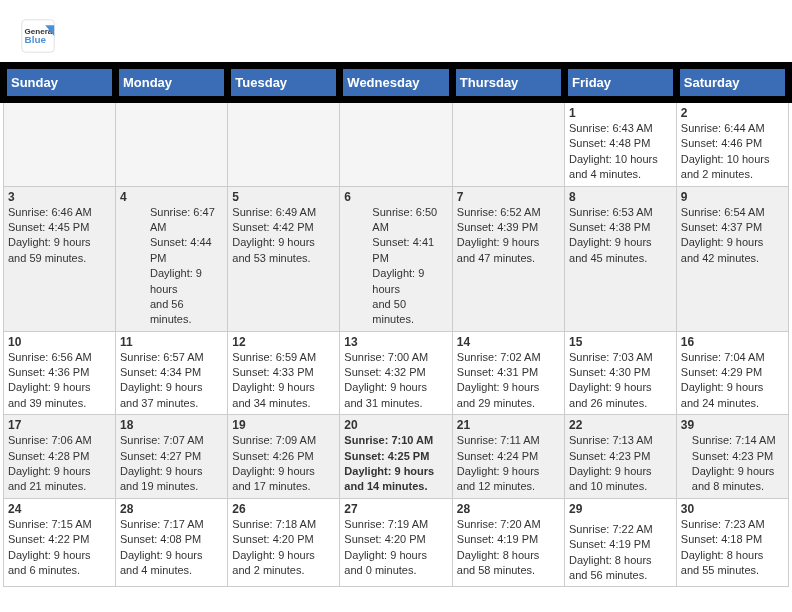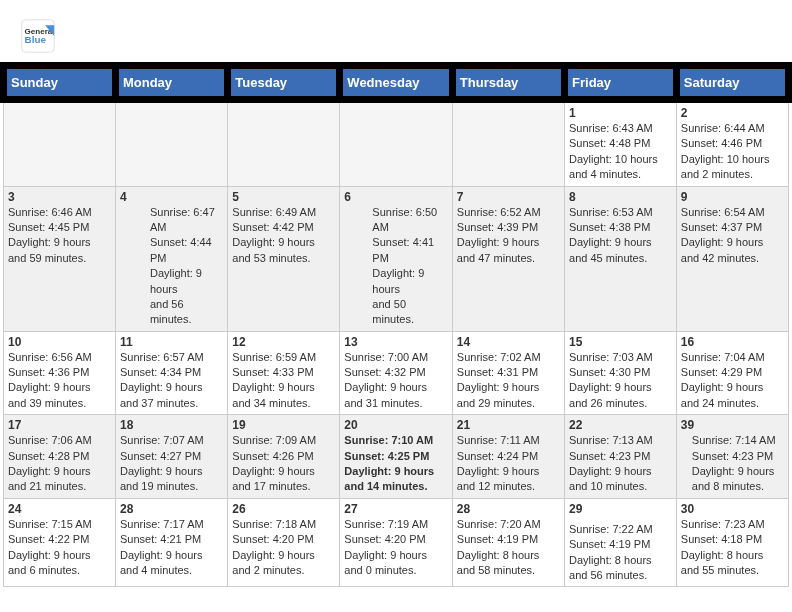--- a/index.html
+++ b/index.html
@@ -289,21 +289,21 @@
         <td>
           <span class="day-number">24</span>
           <div class="day-info" style="white-space: pre-line;">Sunrise: 7:15 AM
 Sunset: 4:22 PM
 Daylight: 9 hours
 and 6 minutes.</div>
         </td>
         <td>
           <span class="day-number">28</span>
           <div class="day-info" style="white-space: pre-line;">Sunrise: 7:17 AM
-Sunset: 4:21 PM
+Sunset: 4:08 PM
 Daylight: 9 hours
 and 4 minutes.</div>
         </td>
         <td>
           <span class="day-number">26</span>
           <div class="day-info" style="white-space: pre-line;">Sunrise: 7:18 AM
 Sunset: 4:20 PM
 Daylight: 9 hours
 and 2 minutes.</div>
         </td>

